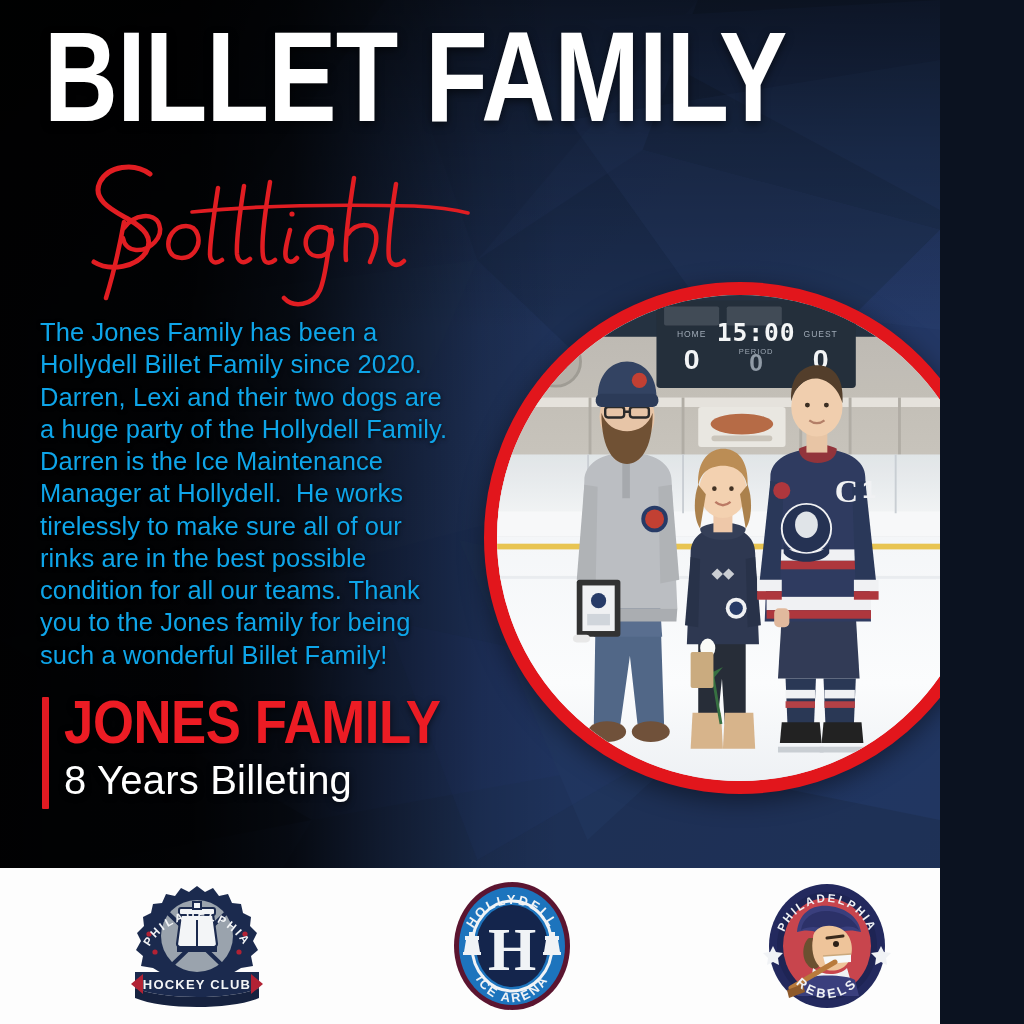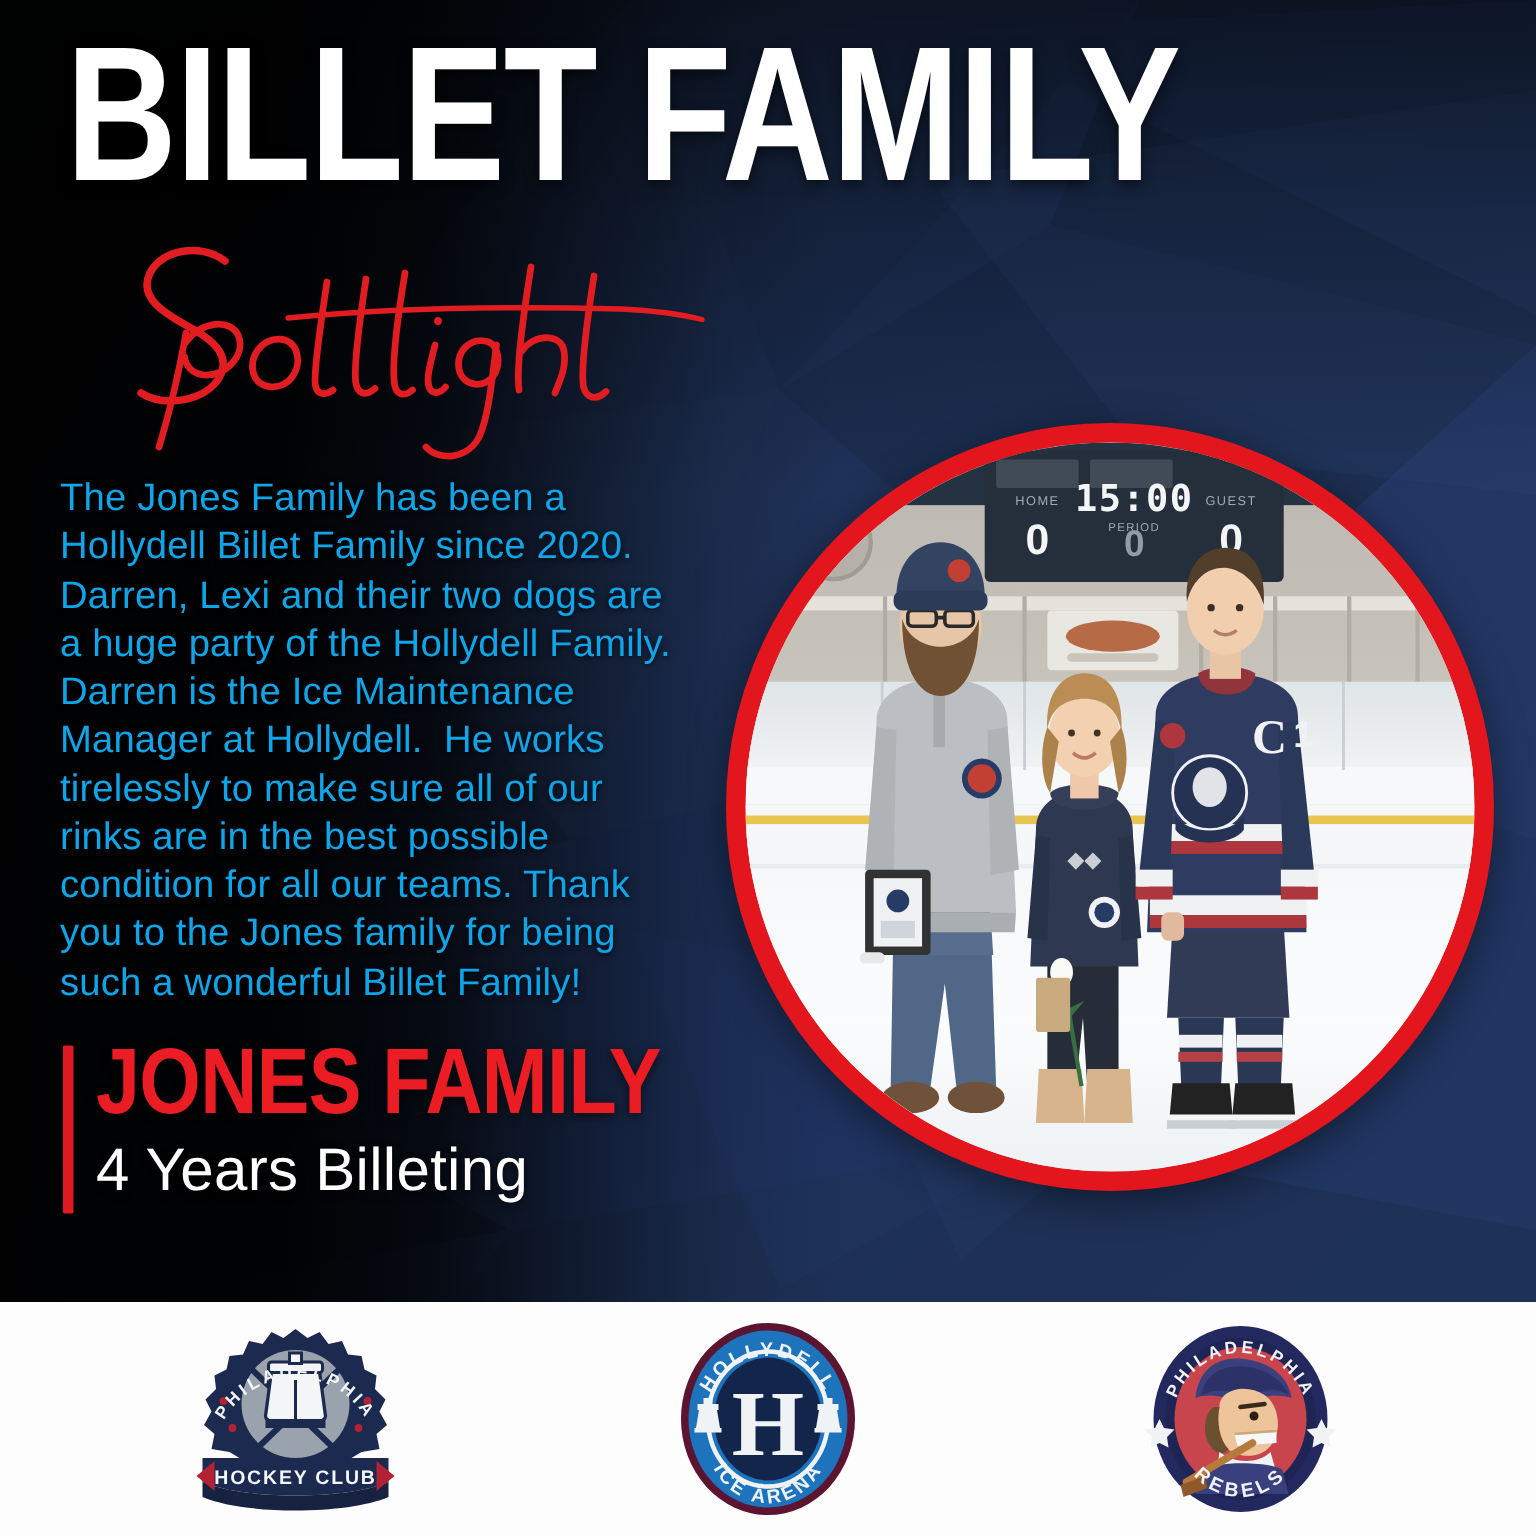--- a/index.html
+++ b/index.html
@@ -6,21 +6,21 @@
   * { box-sizing: border-box; margin: 0; padding: 0; }
   html, body {
     width: 1024px; height: 1024px;
     background: #0b1220;
     font-family: "Liberation Sans", sans-serif;
     overflow: hidden;
   }
 
   #poster {
     position: relative;
-    width: 1024px; height: 1024px;
+    width: 940px; height: 1024px;
     overflow: hidden;
     background: #1e3056;
   }
 
   
   .bg-poly { position: absolute; inset: 0; width: 100%; height: 100%; }
 
   .bg-vignette {
     position: absolute;
     left: 0; top: 0; width: 560px; height: 868px;
@@ -217,21 +217,21 @@
         <path d="M130 64 C190 58 270 56 352 58 C372 59 390 61 406 65" stroke-width="3.6"></path>
       </g>
     </svg>
   </div>
 
   <p class="body-copy">The Jones Family has been a Hollydell Billet Family since 2020. Darren, Lexi and their two dogs are a huge party of the Hollydell Family.  Darren is the Ice Maintenance Manager at Hollydell.  He works tirelessly to make sure all of our rinks are in the best possible condition for all our teams. Thank you to the Jones family for being such a wonderful Billet Family!</p>
 
   <div class="family-block">
     <div class="family-bar"></div>
     <div class="family-name">JONES FAMILY</div>
-    <div class="family-years">4 Years Billeting</div>
+    <div class="family-years">8 Years Billeting</div>
   </div>
 
   <div class="photo-circle" aria-label="Billet family of three standing on the ice rink">
     <div class="photo-inner">
       <svg class="photo-svg" viewBox="0 0 512 512" preserveAspectRatio="xMidYMid slice">
         <defs>
           <linearGradient id="iceGrad" x1="0" y1="0" x2="0" y2="1">
             <stop offset="0%" stop-color="#f4f6f8"></stop>
             <stop offset="60%" stop-color="#fbfcfd"></stop>
             <stop offset="100%" stop-color="#eef1f4"></stop>

